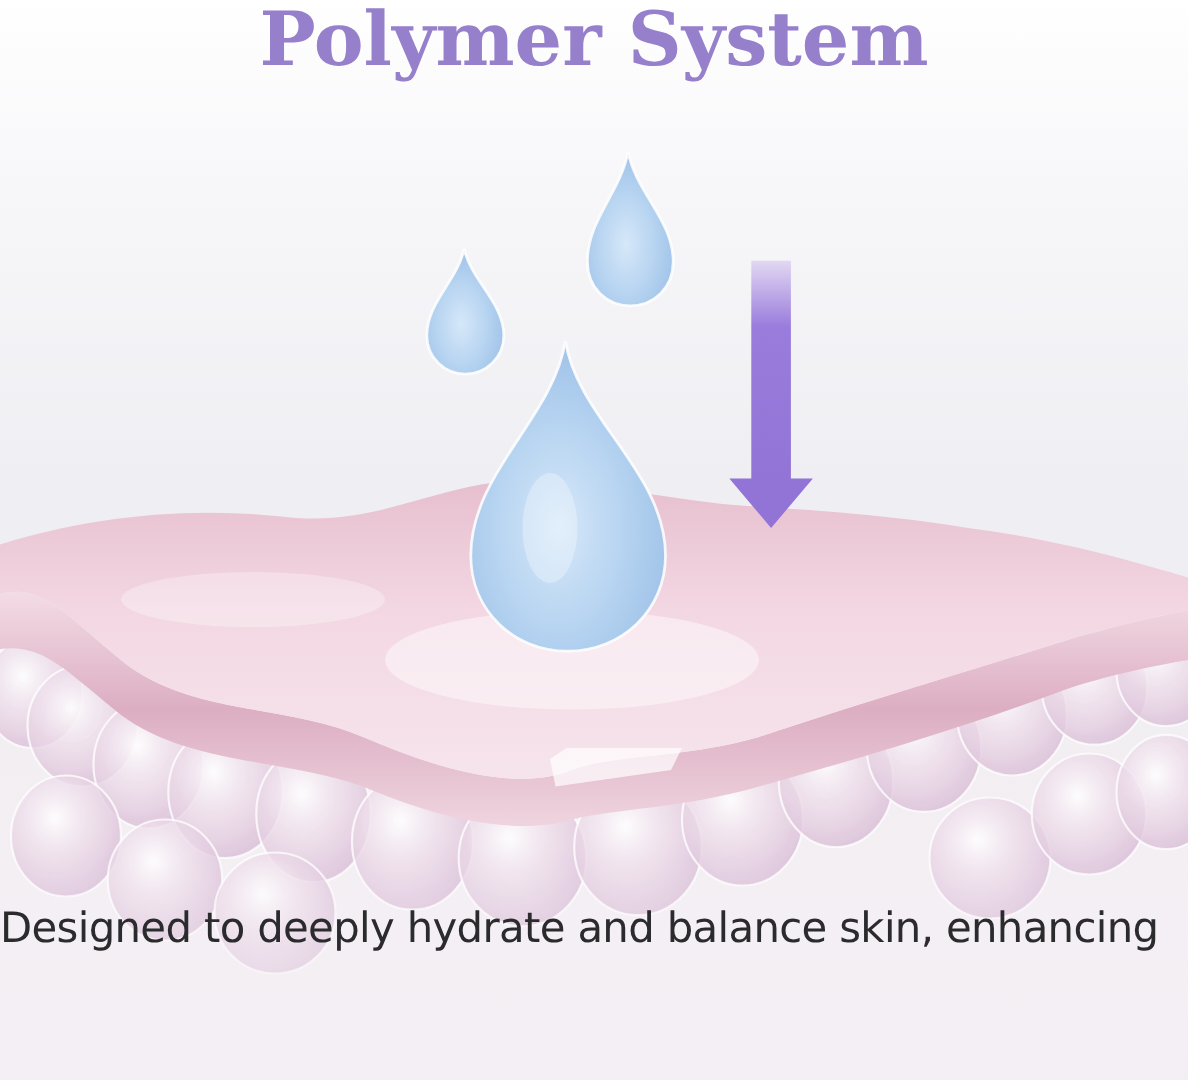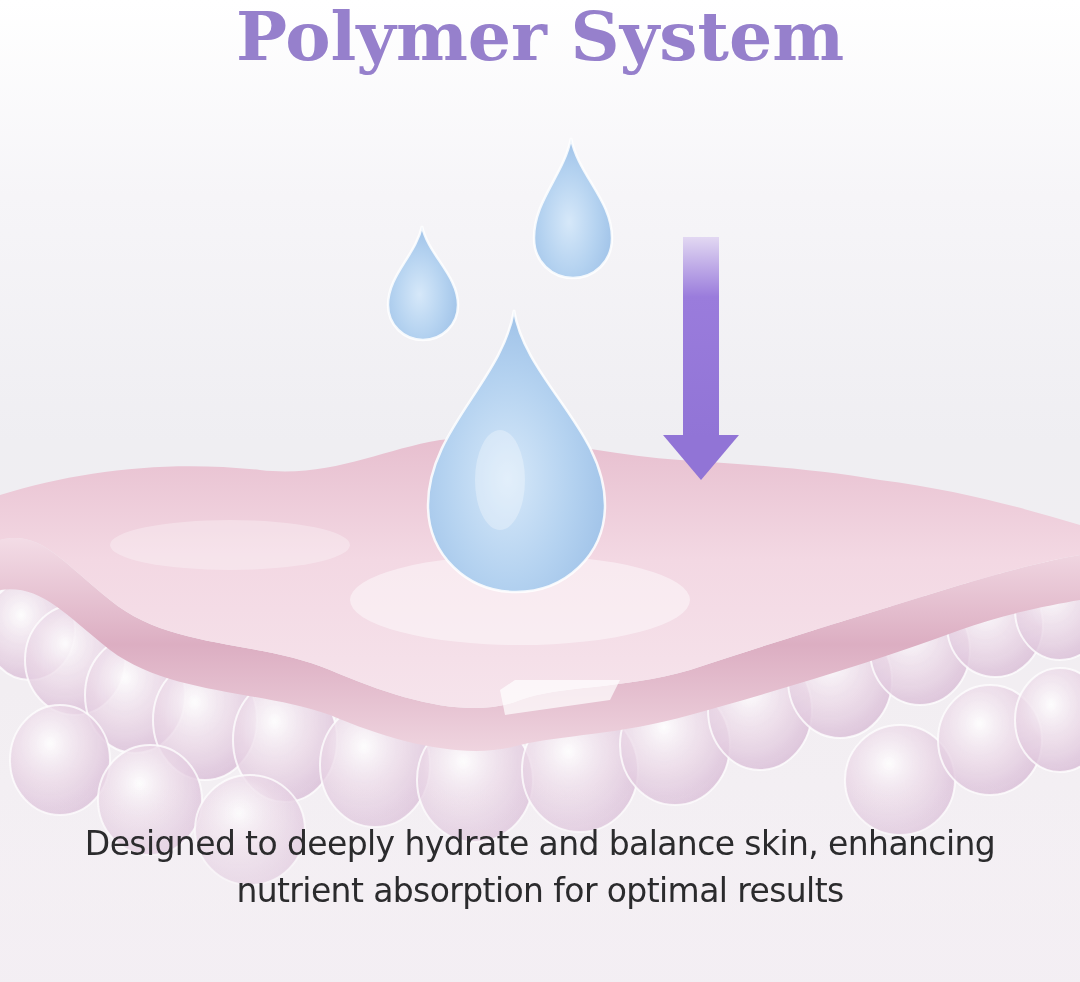--- a/index.html
+++ b/index.html
@@ -3,22 +3,22 @@
 <meta charset="utf-8">
 <style>
   html, body { margin:0; padding:0; }
   body { width:1080px; height:982px; overflow:hidden; position:relative;
     background: linear-gradient(180deg, #ffffff 0%, #f6f5f8 20%, #efeef2 45%, #f2eef2 70%, #f5f1f5 100%);
     font-family: "Liberation Sans", sans-serif; }
   .title { position:absolute; top:-4px; left:0; width:1080px; text-align:center;
     font-family: "DejaVu Serif", "Liberation Serif", serif; font-weight:bold;
     font-size:68px; letter-spacing:0px; color:#9680cc; line-height:80px; }
   .scene { position:absolute; left:0; top:0; width:1080px; height:982px; }
-  .caption { position:absolute; top:820px; left:0; width:1080px; text-align:center;
-    font-family:"DejaVu Sans", "Liberation Sans", sans-serif; font-size:33px;
+  .caption { position:absolute; top:820px; left:0; width:1080px; 
+    font-family:"DejaVu Sans", "Liberation Sans", sans-serif; font-size:38px;
     color:#2b2b2d; line-height:47px; letter-spacing:-0.6px; }
   .caption div { white-space:nowrap; }
 </style>
 </head>
 <body>
 
 <svg class="scene" width="1080" height="982" viewBox="0 0 1080 982" xmlns="http://www.w3.org/2000/svg">
   <defs>
     <radialGradient id="bub" cx="40%" cy="35%" r="65%">
       <stop offset="0%" stop-color="#ffffff" stop-opacity="0.95"></stop>
@@ -95,14 +95,13 @@
   <g>
     <rect x="683" y="237" width="36" height="200" fill="url(#arrowGrad)"></rect>
     <polygon points="663,435 739,435 701,480" fill="#9174d6"></polygon>
   </g>
 </svg>
 
 <div class="title">Polymer System</div>
 
 <div class="caption">
   <div>Designed to deeply hydrate and balance skin, enhancing</div>
-  <div>nutrient absorption for optimal results</div>
 </div>
 
 </body></html>

